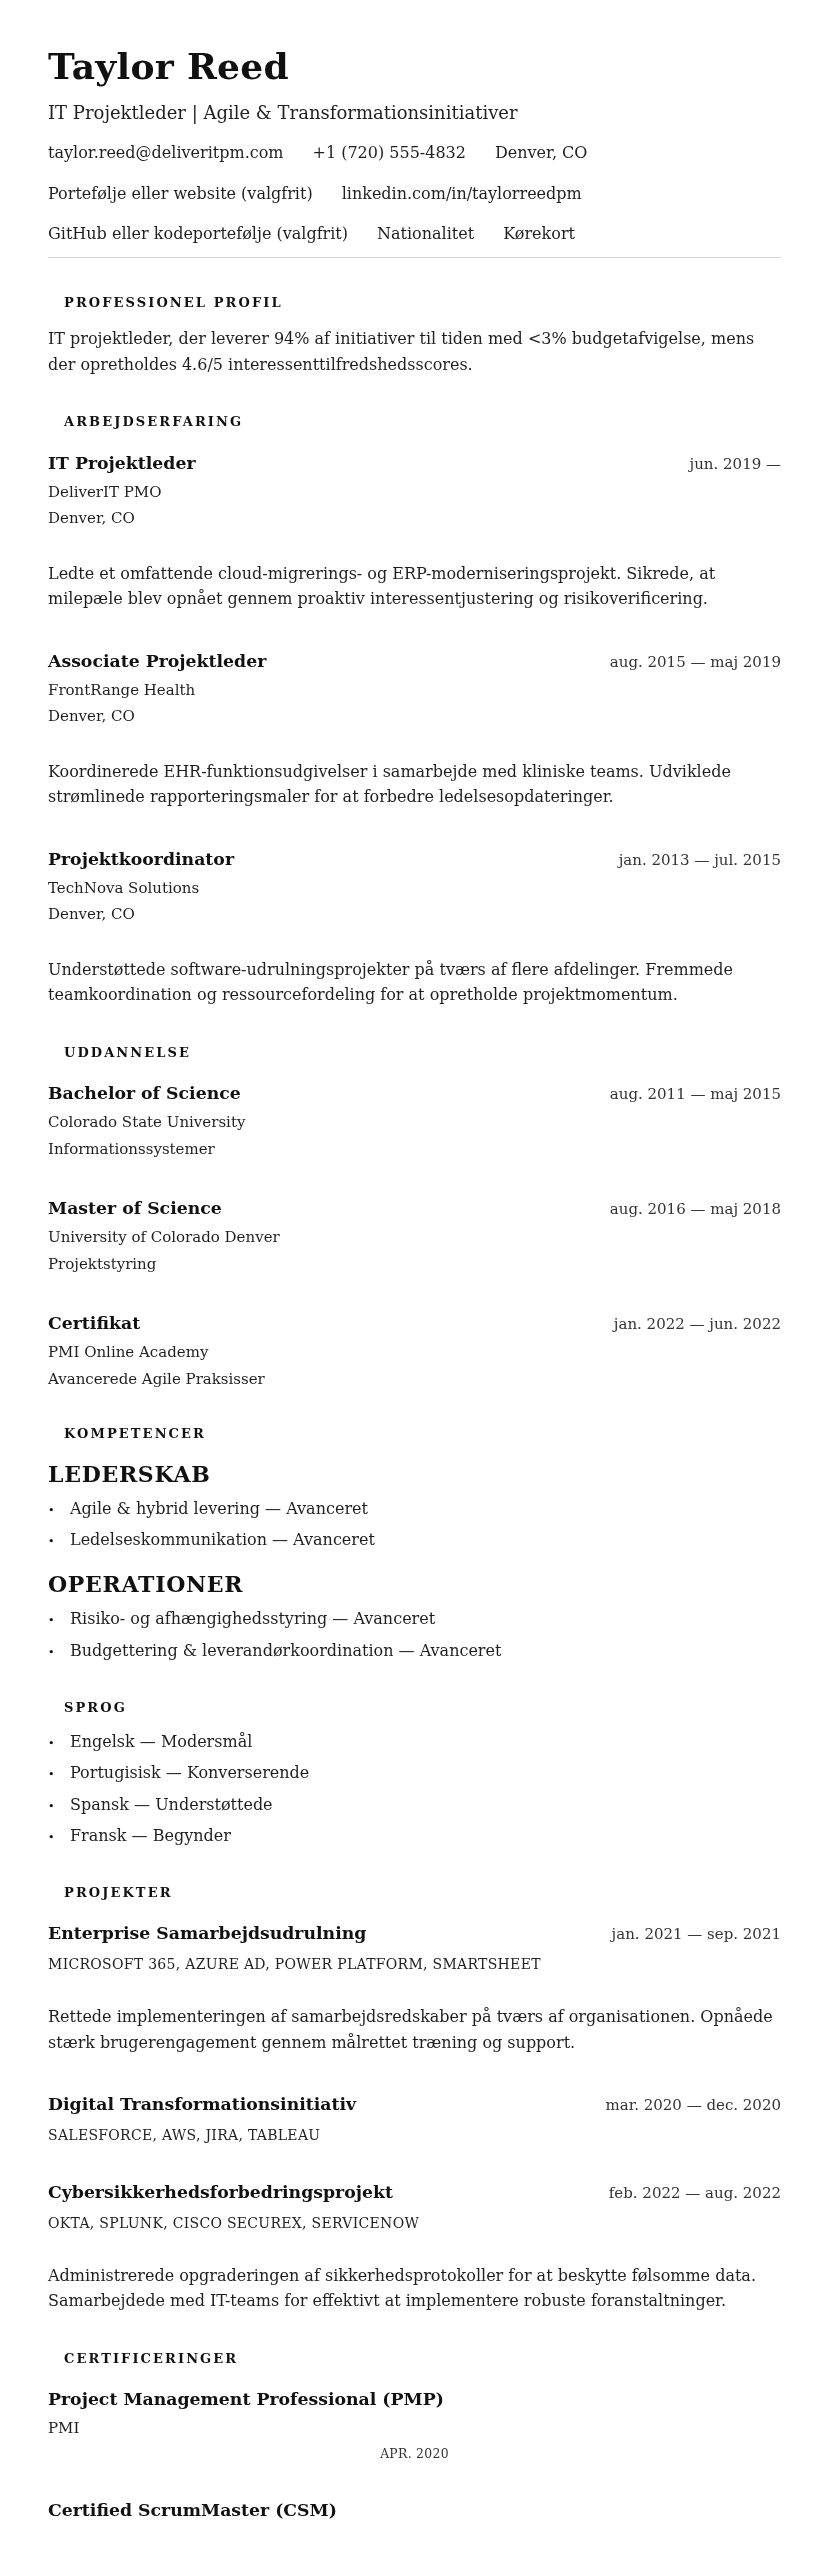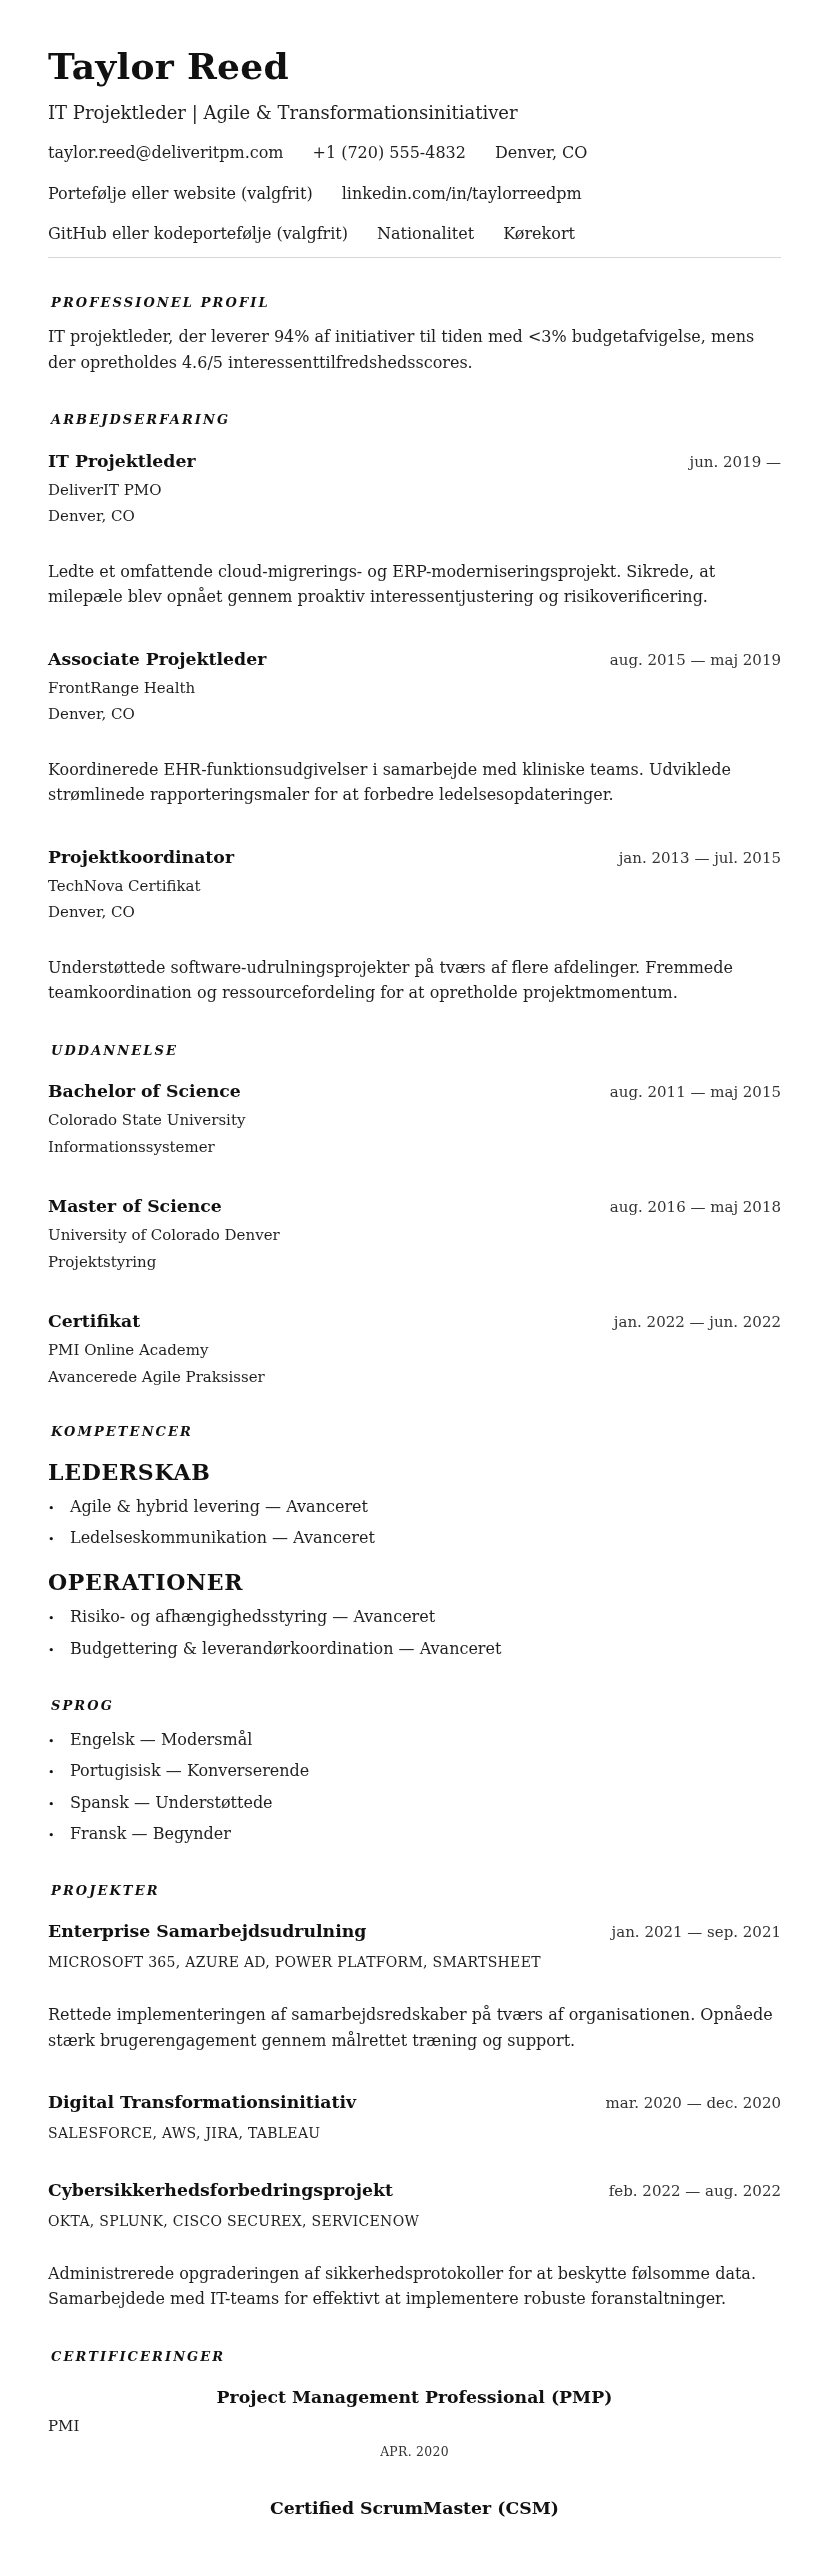--- a/index.html
+++ b/index.html
@@ -39,27 +39,26 @@
     color: #1f1f1f;
   }
   .divider {
     border: none;
     border-top: 1.4px solid #d6d6d6;
     margin: 12.4px 0 0 0;
   }
   
   .section { margin-top: 37px; }
   .sec-heading {
-    margin: 3px;
+    margin: 16px;
     font-size: 13px;
     font-weight: 700;
     letter-spacing: 2.1px;
     text-transform: uppercase;
     color: #111111;
-    font-style: italic;
   }
   .body-text {
     margin: 14px 0 0 0;
     font-size: 16px;
     line-height: 25.6px;
     max-width: 733px;
     color: #1f1f1f;
   }
   
   .entry { margin-top: 23.5px; }
@@ -68,21 +67,20 @@
     display: flex;
     justify-content: space-between;
     align-items: baseline;
   }
   .entry-title {
     margin: 0;
     font-size: 17.3px;
     font-weight: 700;
     color: #111111;
     line-height: 1.25;
-    text-align: center;
   }
   .entry-dates {
     font-size: 15px;
     color: #333333;
     white-space: nowrap;
     padding-left: 21px;
   }
   .entry-sub { margin-top: 8.3px; font-size: 15px; line-height: 1.3; color: #1f1f1f; }
   .entry-sub2 { margin-top: 7px; font-size: 15px; line-height: 1.3; color: #1f1f1f; }
   .entry-desc {
@@ -192,21 +190,21 @@
       <div class="entry-sub">FrontRange Health</div>
       <div class="entry-sub2">Denver, CO</div>
       <p class="entry-desc">Koordinerede EHR-funktionsudgivelser i samarbejde med kliniske teams. Udviklede strømlinede rapporteringsmaler for at forbedre ledelsesopdateringer.</p>
     </article>
 
     <article class="entry">
       <div class="entry-top">
         <h3 class="entry-title">Projektkoordinator</h3>
         <span class="entry-dates">jan. 2013 — jul. 2015</span>
       </div>
-      <div class="entry-sub">TechNova Certifikat</div>
+      <div class="entry-sub">TechNova Solutions</div>
       <div class="entry-sub2">Denver, CO</div>
       <p class="entry-desc">Understøttede software-udrulningsprojekter på tværs af flere afdelinger. Fremmede teamkoordination og ressourcefordeling for at opretholde projektmomentum.</p>
     </article>
   </section>
 
   <section class="section">
     <h2 class="sec-heading">UDDANNELSE</h2>
 
     <article class="entry">
       <div class="entry-top">

